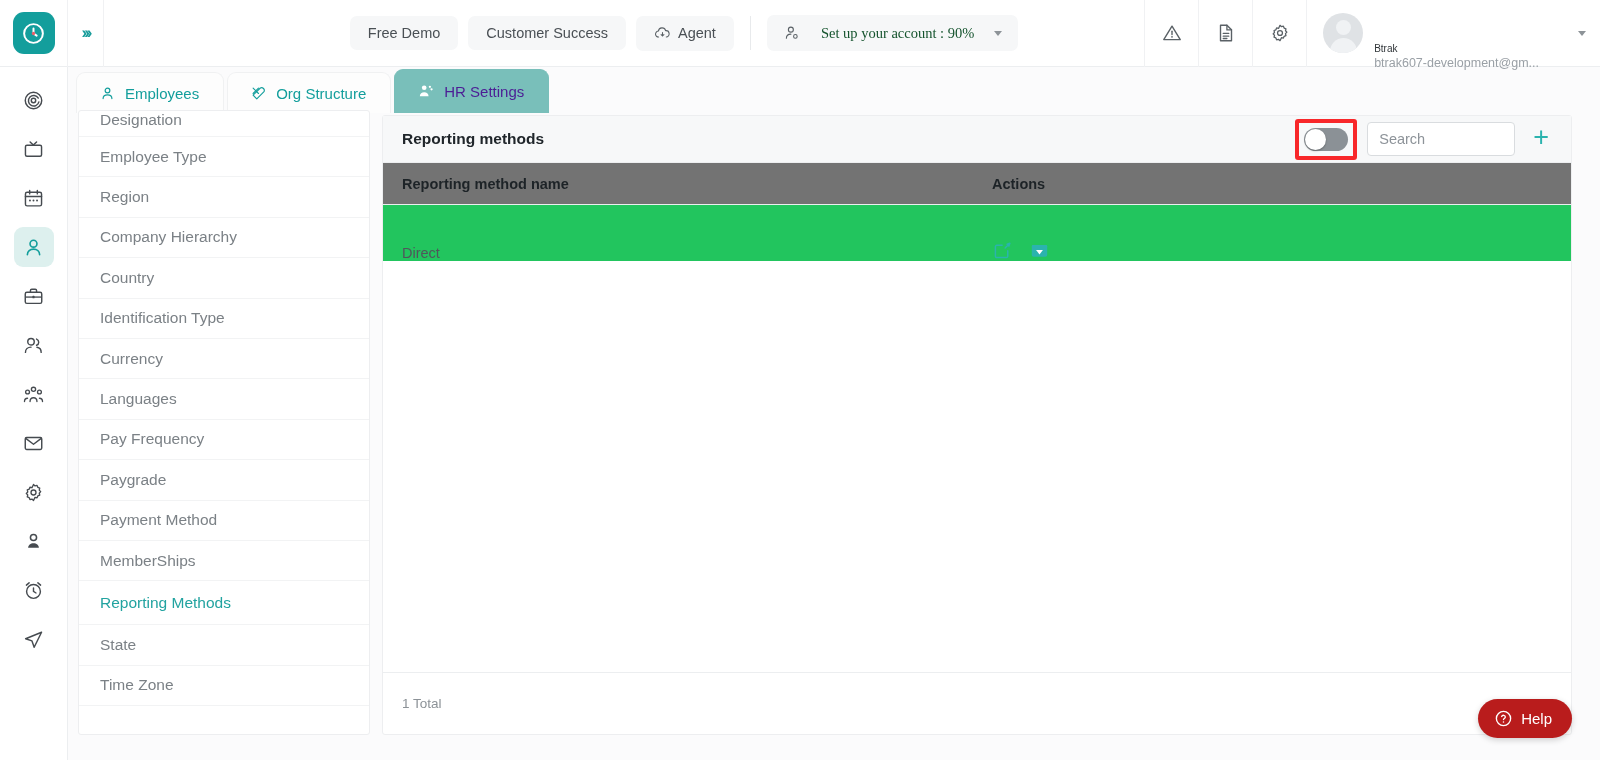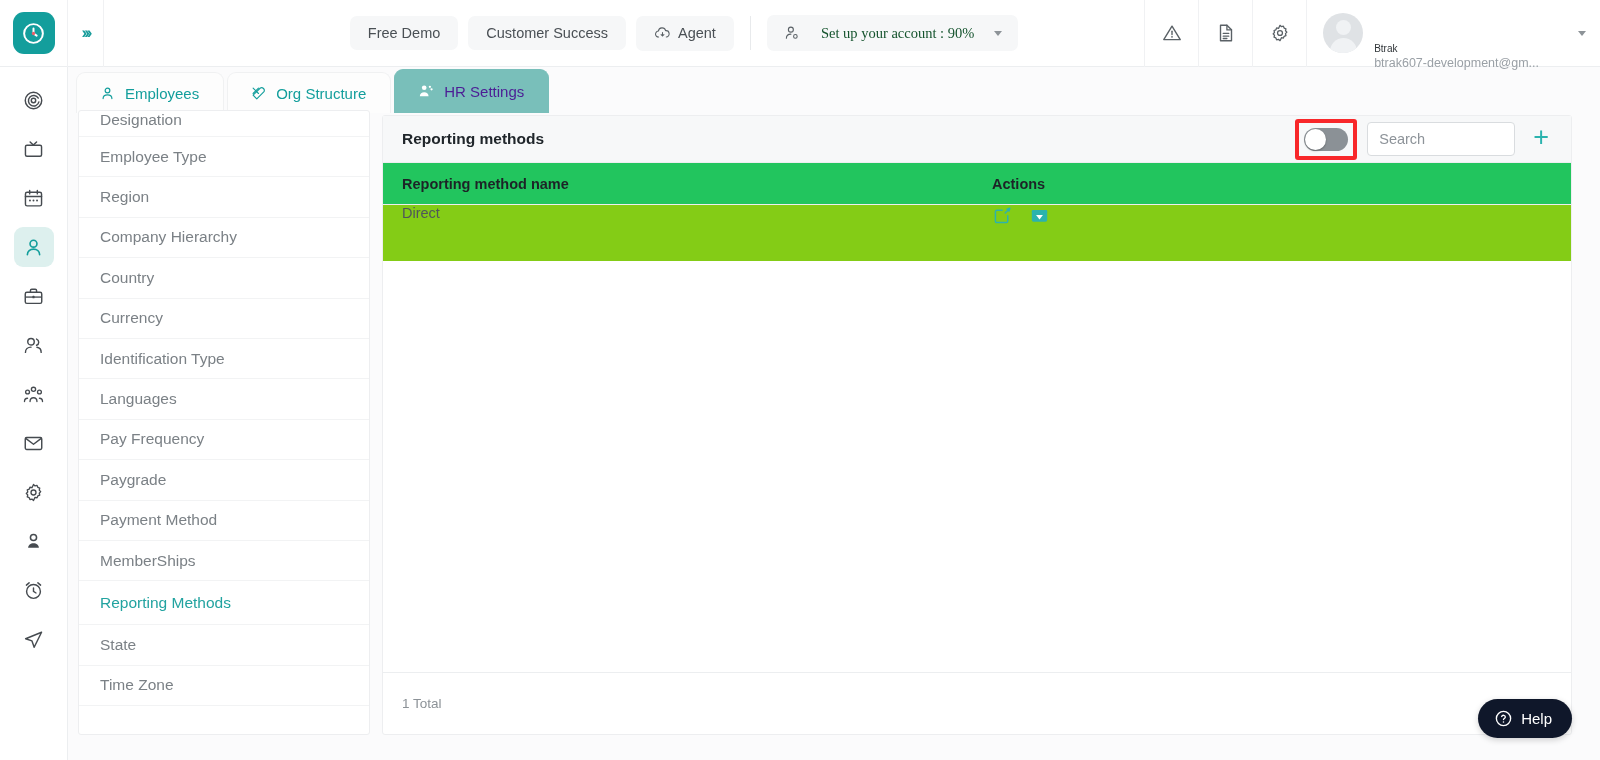--- a/index.html
+++ b/index.html
@@ -135,41 +135,41 @@
   }
   .search-input::placeholder { color: #8d9399; }
   .plus-btn {
     background: none; border: none; cursor: pointer; color: #2bb3ae;
     font-size: 27px; line-height: 1; padding: 0 4px 3px 8px; font-weight: 300;
     font-family: "Liberation Sans", sans-serif;
   }
 
   .table-head {
     height: 42px; border-bottom: 1px solid #eceef0; display: flex; align-items: center;
-    padding: 0 19px; background: #22c55e;
+    padding: 0 19px; background: #737373;
   }
   .th { font-size: 14.5px; font-weight: bold; color: #1d2327; }
   .th.name { flex: none; width: 590px; }
   .th.actions { flex: none; }
 
   .table-body { flex: 1; }
-  .trow { height: 56px; display: flex; align-items: flex-start; padding: 0 19px; background: #84cc16; }
+  .trow { height: 56px; display: flex; align-items: flex-end; padding: 0 19px; background: #22c55e; }
   .td-name { flex: none; width: 590px; font-size: 14.5px; color: #50565b; }
   .td-actions { display: flex; align-items: center; gap: 16px; }
   .act-btn { background: none; border: none; cursor: pointer; padding: 0;
              display: flex; align-items: center; color: #2bb3ae; }
 
   .content-foot {
     height: 62px; border-top: 1px solid #eceef0; display: flex; align-items: center;
     padding: 0 19px; font-size: 13.5px; color: #8c9297;
   }
 
   
   .help-btn {
-    position: absolute; right: 28px; bottom: 22px; background: #0f172a;
+    position: absolute; right: 28px; bottom: 22px; background: #b91c1c;
     color: #fff; border: none; border-radius: 20px; height: 39px; padding: 0 20px 0 16px;
     display: flex; align-items: center; gap: 8px; font-size: 15px; cursor: pointer;
     font-family: "Liberation Sans", sans-serif; box-shadow: 0 2px 6px rgba(0,0,0,.18);
   }
 </style>
 </head>
 <body>
 
 <div class="app">
 
@@ -365,24 +365,24 @@
       <div class="side-item">
           <span>Region</span>
         </div>
       <div class="side-item">
           <span>Company Hierarchy</span>
         </div>
       <div class="side-item">
           <span>Country</span>
         </div>
       <div class="side-item">
+          <span>Identification Type</span>
+        </div>
+      <div class="side-item">
           <span>Currency</span>
-        </div>
-      <div class="side-item">
-          <span>Identification Type</span>
         </div>
       <div class="side-item">
           <span>Languages</span>
         </div>
       <div class="side-item">
           <span>Pay Frequency</span>
         </div>
       <div class="side-item">
           <span>Paygrade</span>
         </div>

